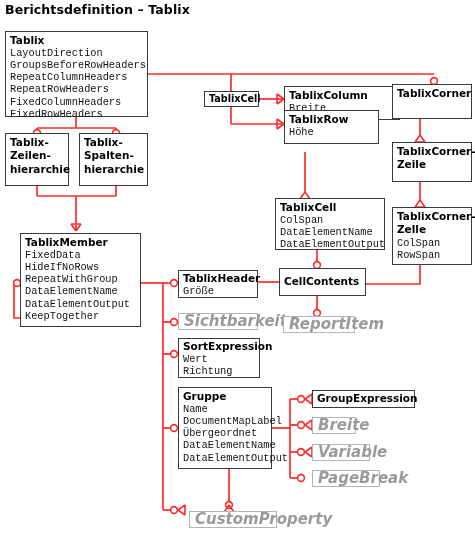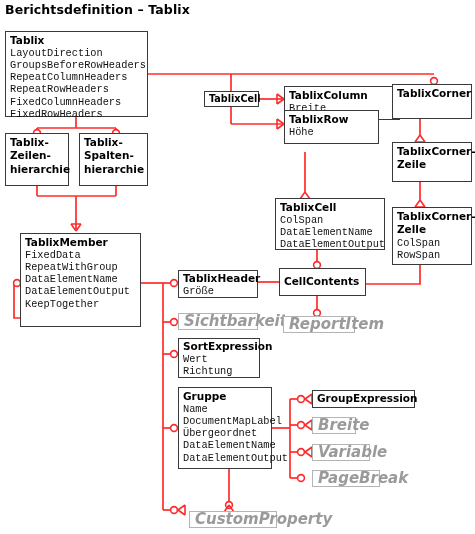--- a/index.html
+++ b/index.html
@@ -225,20 +225,21 @@
   <div class="box multi" style="left:392px;top:207px;width:80px;height:58px;">
     <div class="hd">TablixCorner-</div>
     <div class="hd">Zelle</div>
     <div class="attr">ColSpan</div>
     <div class="attr">RowSpan</div>
   </div>
 
   <div class="box" style="left:20px;top:233px;width:121px;height:94px;">
     <div class="hd">TablixMember</div>
     <div class="attr">FixedData</div>
+    <div class="attr">HideIfNoRows</div>
     <div class="attr">RepeatWithGroup</div>
     <div class="attr">DataElementName</div>
     <div class="attr">DataElementOutput</div>
     <div class="attr">KeepTogether</div>
   </div>
 
   <div class="box" style="left:178px;top:270px;width:80px;height:28px;padding-top:1px;">
     <div class="hd">TablixHeader</div>
     <div class="attr">Größe</div>
   </div>

